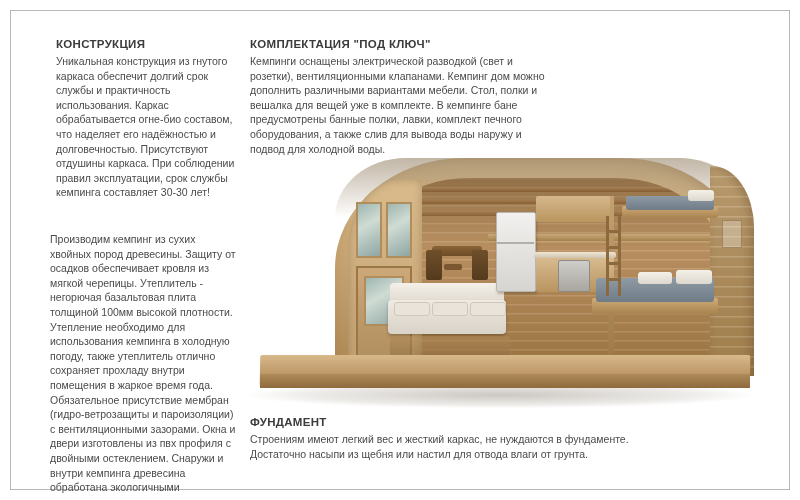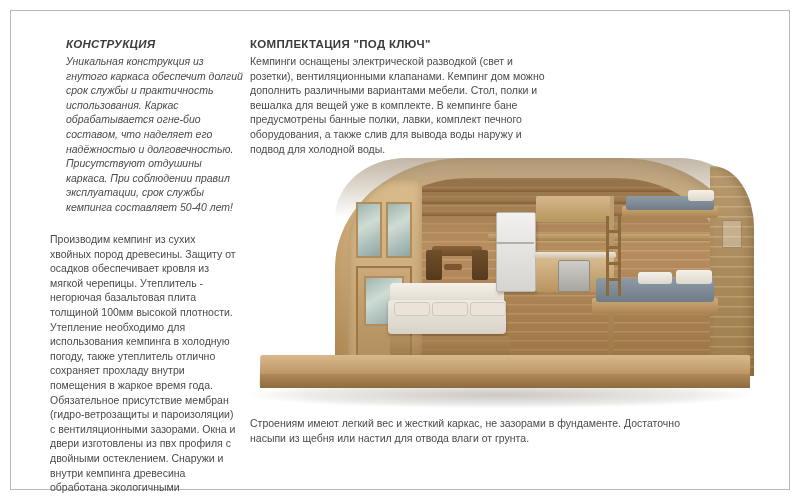--- a/index.html
+++ b/index.html
@@ -40,24 +40,23 @@
   }
   .block p {
     margin: 0;
     font-size: 10.5px;
     line-height: 14.6px;
     color: #4a4a4a;
     text-align: left;
   }
 
   #block-construction {
-    left: 66px;
+    left: 56px;
     top: 38px;
     width: 180px;
-    font-style: italic;
   }
   #block-materials {
     left: 50px;
     top: 232px;
     width: 188px;
   }
   #block-turnkey {
     left: 250px;
     top: 38px;
     width: 300px;
@@ -364,34 +363,35 @@
   }
 </style>
 </head>
 <body>
 
 <div class="page">
   <div class="inner-frame"></div>
 
   <div class="block" id="block-construction">
     <h2>КОНСТРУКЦИЯ</h2>
-    <p>Уникальная конструкция из гнутого каркаса обеспечит долгий срок службы и практичность использования. Каркас обрабатывается огне-био составом, что наделяет его надёжностью и долговечностью. Присутствуют отдушины каркаса. При соблюдении правил эксплуатации, срок службы кемпинга составляет 50-40 лет!</p>
+    <p>Уникальная конструкция из гнутого каркаса обеспечит долгий срок службы и практичность использования. Каркас обрабатывается огне-био составом, что наделяет его надёжностью и долговечностью. Присутствуют отдушины каркаса. При соблюдении правил эксплуатации, срок службы кемпинга составляет 30-30 лет!</p>
   </div>
 
   <div class="block" id="block-materials">
     <p>Производим кемпинг из сухих хвойных пород древесины. Защиту от осадков обеспечивает кровля из мягкой черепицы. Утеплитель - негорючая базальтовая плита толщиной 100мм высокой плотности. Утепление необходимо для использования кемпинга в холодную погоду, также утеплитель отлично сохраняет прохладу внутри помещения в жаркое время года. Обязательное присутствие мембран (гидро-ветрозащиты и пароизоляции) с вентиляционными зазорами. Окна и двери изготовлены из пвх профиля с двойными остеклением. Снаружи и внутри кемпинга древесина обработана экологичными  защитными материалами.</p>
   </div>
 
   <div class="block" id="block-turnkey">
     <h2>КОМПЛЕКТАЦИЯ "ПОД КЛЮЧ"</h2>
     <p>Кемпинги оснащены электрической разводкой (свет и розетки), вентиляционными клапанами. Кемпинг дом можно дополнить различными вариантами мебели. Стол, полки и вешалка для вещей уже в комплекте. В кемпинге бане предусмотрены банные полки, лавки, комплект печного оборудования, а также слив для вывода воды наружу и подвод для холодной воды.</p>
   </div>
 
   <div class="block" id="block-foundation">
-    <p>Строениям имеют легкий вес и жесткий каркас, не зазорами в фундаменте. Достаточно насыпи из щебня или настил для отвода влаги от грунта.</p>
+    <h2>ФУНДАМЕНТ</h2>
+    <p>Строениям имеют легкий вес и жесткий каркас, не нуждаются в фундаменте. Достаточно насыпи из щебня или настил для отвода влаги от грунта.</p>
   </div>
 
   <div class="illustration">
 
     <div class="shadow-ellipse"></div>
 
     <div class="shell-outer"></div>
     <div class="shell-roof-edge"></div>
 
     <div class="interior">

